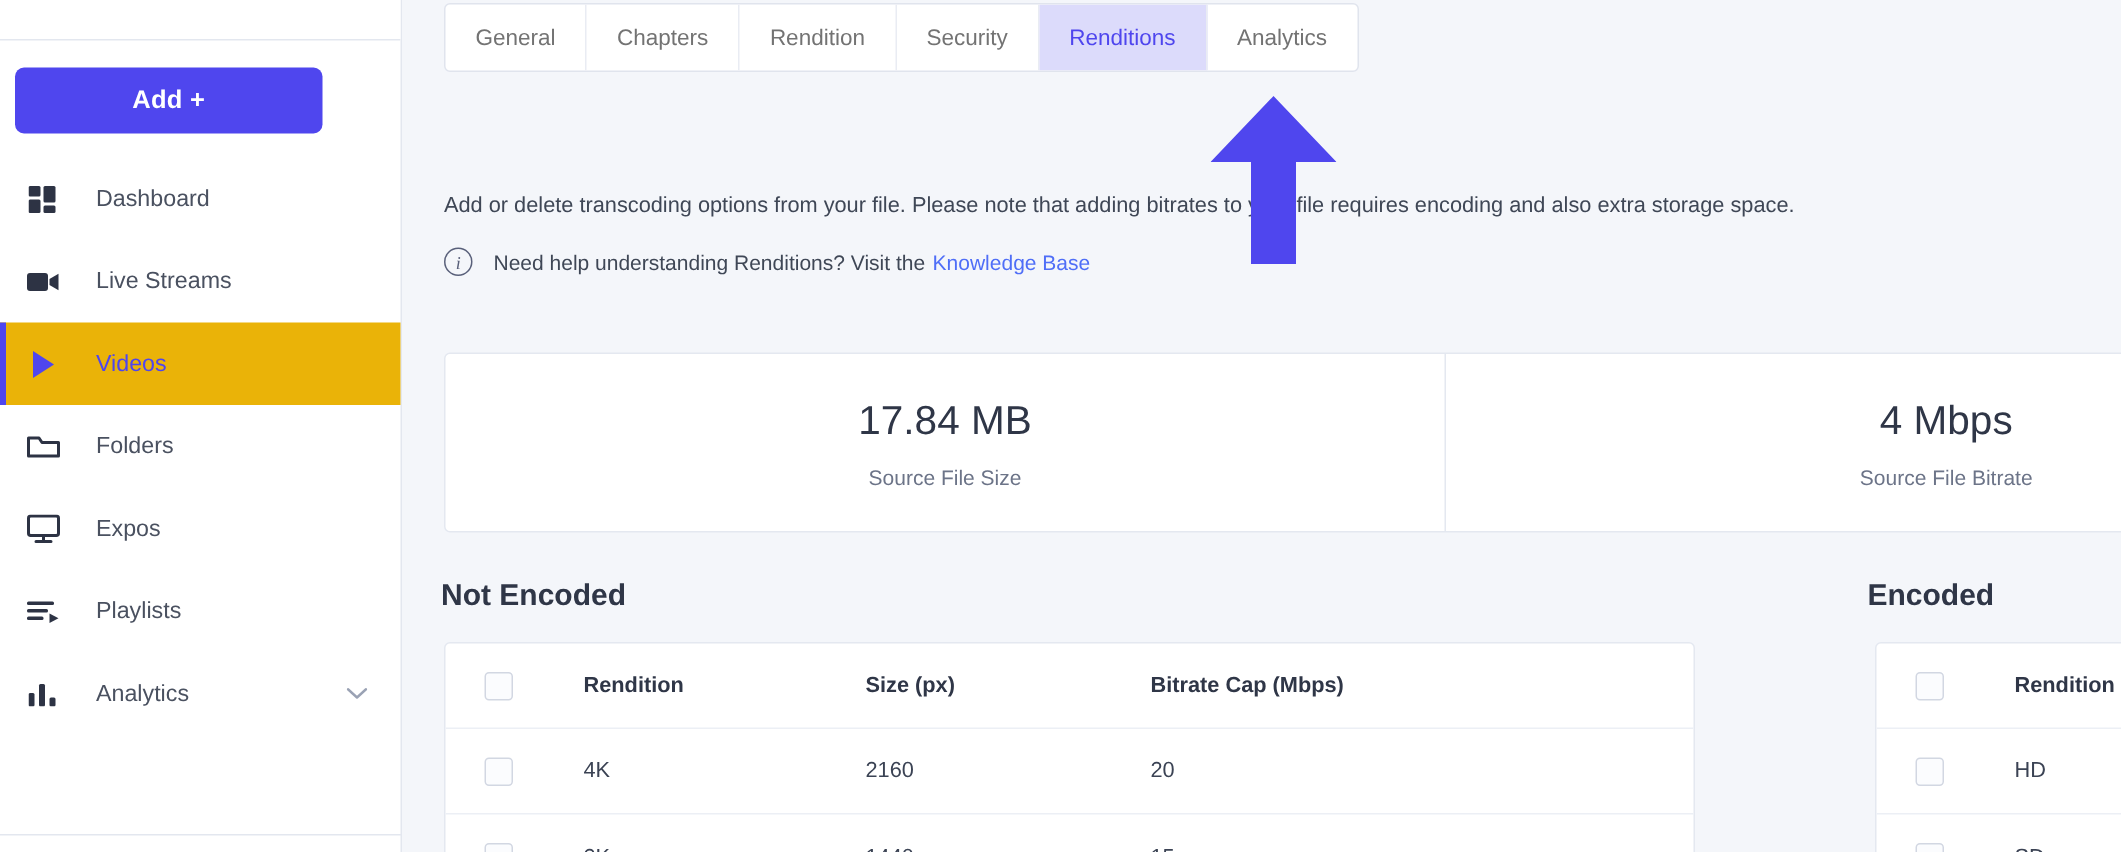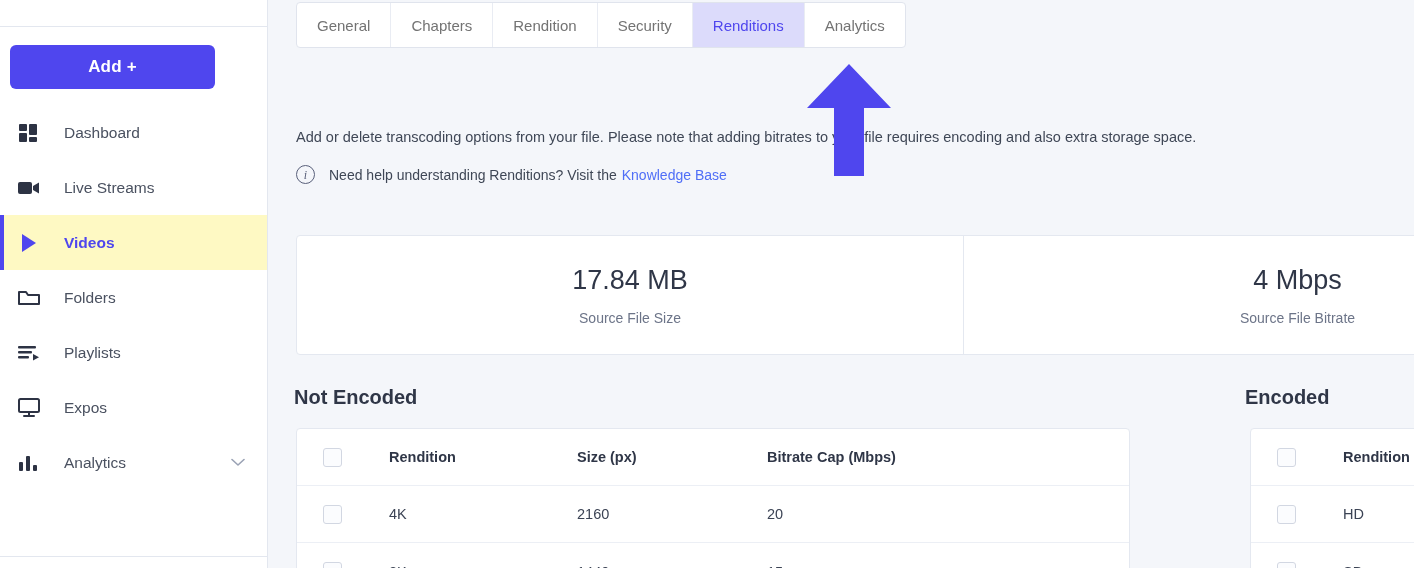--- a/index.html
+++ b/index.html
@@ -41,23 +41,23 @@
     position: relative;
     display: flex; align-items: center;
     height: 55px;
     padding-left: 16px;
     cursor: pointer;
     color: #4a5160;
     font-size: 15.5px;
   }
   .nav-item .nav-label { margin-left: 22px; }
   .nav-item.active {
-    background: #fef9c3;
+    background: #eab308;
     color: #4f46ee;
-    font-weight: bold;
+    font-weight: normal;
   }
   .nav-item.active::before {
     content: ""; position: absolute; left: 0; top: 0;
     width: 4px; height: 100%;
     background: #4f46ee;
   }
   .nav-icon {
     width: 26px; height: 22px;
     display: flex; align-items: center; justify-content: center;
     flex: 0 0 26px;
@@ -247,38 +247,38 @@
         <span class="nav-icon">
           <svg width="22" height="18" viewBox="0 0 22 18" fill="none" stroke="currentColor" stroke-width="2">
             <path d="M1 15 L1 3 L8 3 L10 6 L21 6 L21 15 Z" stroke-linejoin="round"></path>
           </svg>
         </span>
         <span class="nav-label">Folders</span>
       </div>
 
       <div class="nav-item">
         <span class="nav-icon">
+          <svg width="22" height="19" viewBox="0 0 22 19" fill="none" stroke="currentColor" stroke-width="2">
+            <rect x="1" y="1" width="20" height="13" rx="1.5"></rect>
+            <path d="M11 14 L11 18 M6 18 L16 18" stroke-linecap="round"></path>
+          </svg>
+        </span>
+        <span class="nav-label">Expos</span>
+      </div>
+
+      <div class="nav-item">
+        <span class="nav-icon">
           <svg width="22" height="16" viewBox="0 0 22 16" fill="currentColor">
             <rect x="0" y="1" width="18" height="2.4" rx="1"></rect>
             <rect x="0" y="6" width="14" height="2.4" rx="1"></rect>
             <rect x="0" y="11" width="11" height="2.4" rx="1"></rect>
             <path d="M15 9 L21 12.2 L15 15.4 Z"></path>
           </svg>
         </span>
         <span class="nav-label">Playlists</span>
-      </div>
-
-      <div class="nav-item">
-        <span class="nav-icon">
-          <svg width="22" height="19" viewBox="0 0 22 19" fill="none" stroke="currentColor" stroke-width="2">
-            <rect x="1" y="1" width="20" height="13" rx="1.5"></rect>
-            <path d="M11 14 L11 18 M6 18 L16 18" stroke-linecap="round"></path>
-          </svg>
-        </span>
-        <span class="nav-label">Expos</span>
       </div>
 
       <div class="nav-item">
         <span class="nav-icon">
           <svg width="20" height="17" viewBox="0 0 20 17" fill="currentColor">
             <rect x="0" y="8" width="4" height="9" rx="1"></rect>
             <rect x="7" y="2" width="4" height="15" rx="1"></rect>
             <rect x="14" y="11" width="4" height="6" rx="1"></rect>
           </svg>
         </span>

